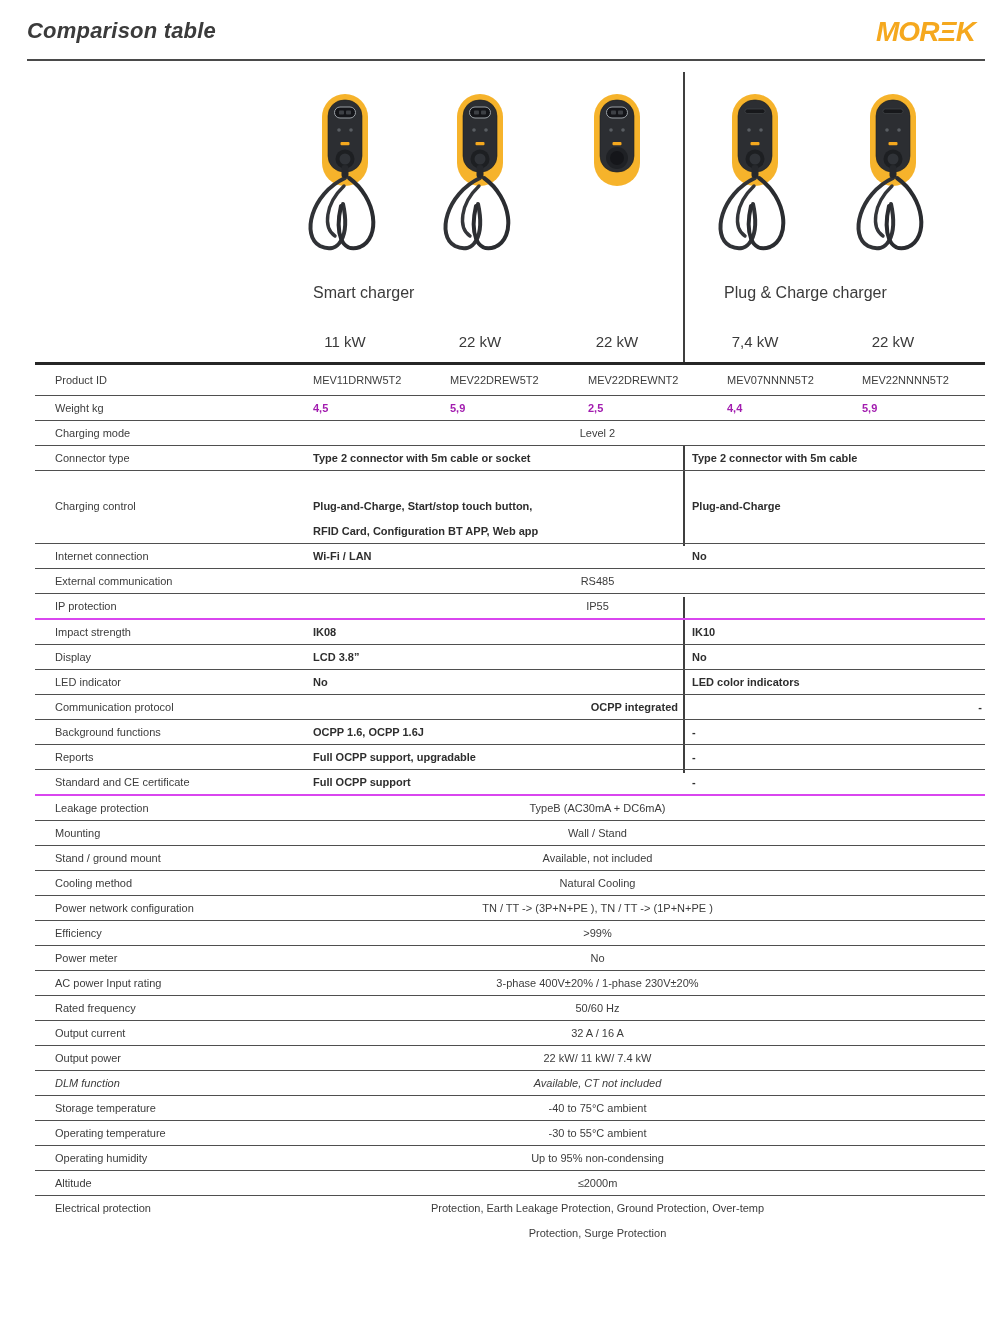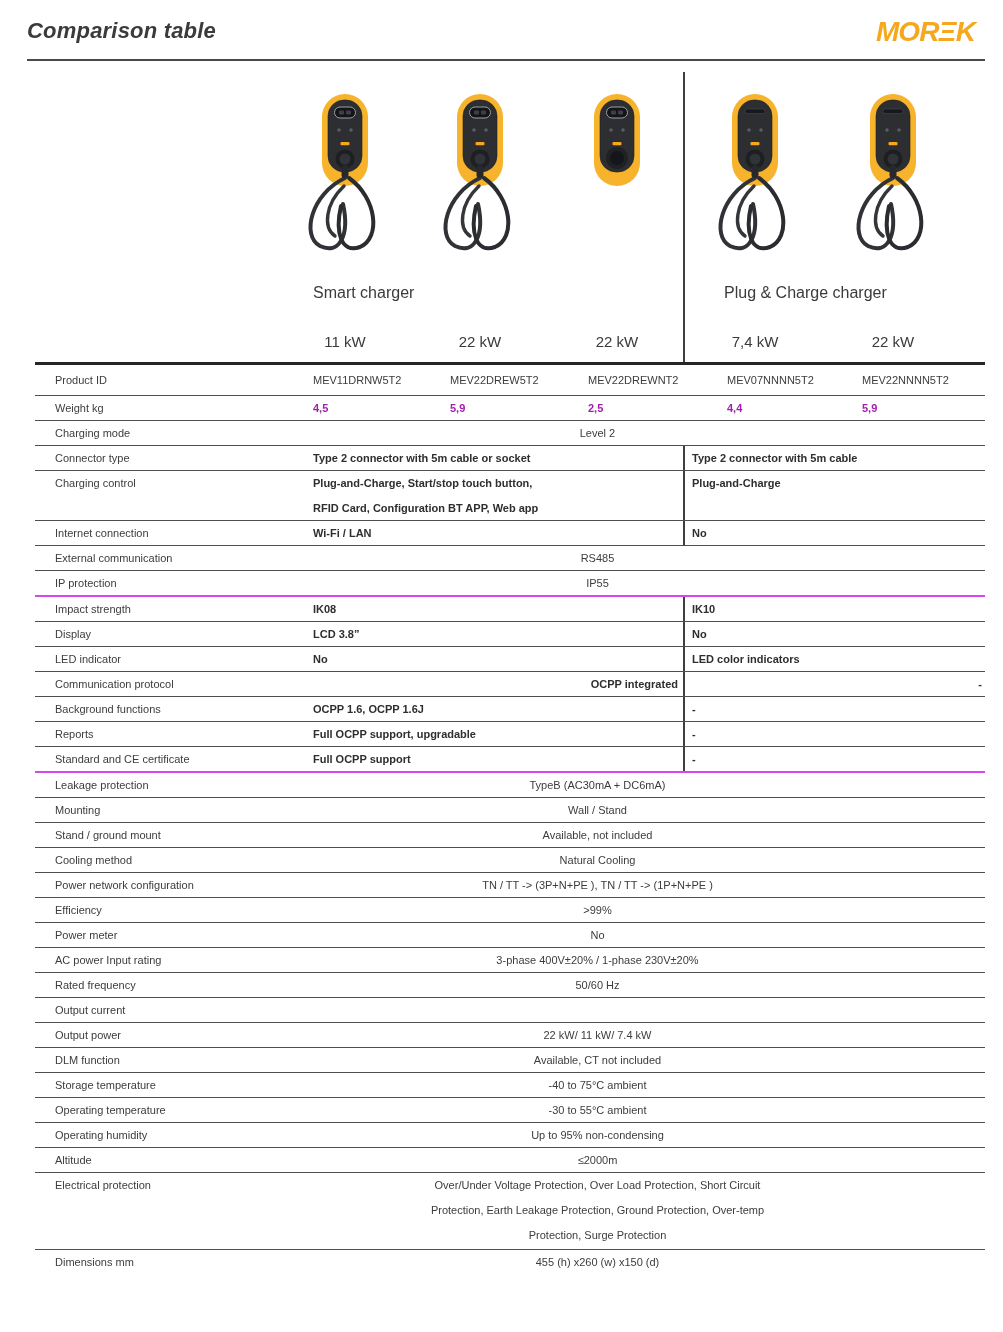--- a/index.html
+++ b/index.html
@@ -187,21 +187,21 @@
         </div>
         <div class="trow" style="height: 25px;">
           <div class="rlabel">Connector type</div>
           <div class="cell splitL">
             <div>Type 2 connector with 5m cable or socket</div>
           </div>
           <div class="cell splitR">
             <div>Type 2 connector with 5m cable</div>
           </div>
         </div>
-        <div class="trow" style="height: 50px;">
+        <div class="trow" style="height: 50px; margin-top: 23px;">
           <div class="rlabel">Charging control</div>
           <div class="cell splitL">
             <div>Plug-and-Charge, Start/stop touch button,</div>
             <div>RFID Card, Configuration BT APP, Web app</div>
           </div>
           <div class="cell splitR">
             <div>Plug-and-Charge</div>
           </div>
         </div>
         <div class="trow" style="height: 25px;">
@@ -337,28 +337,31 @@
           </div>
         </div>
         <div class="trow" style="height: 25px;">
           <div class="rlabel">Rated frequency</div>
           <div class="cell merged">
             <div>50/60 Hz</div>
           </div>
         </div>
         <div class="trow" style="height: 25px;">
           <div class="rlabel">Output current</div>
+          <div class="cell merged">
+            <div>32 A / 16 A</div>
+          </div>
         </div>
         <div class="trow" style="height: 25px;">
           <div class="rlabel">Output power</div>
           <div class="cell merged">
             <div>22 kW/ 11 kW/ 7.4 kW</div>
           </div>
         </div>
-        <div class="trow" style="height: 25px;">
+        <div class="trow" style="height: 25px; font-style: italic;">
           <div class="rlabel">DLM function</div>
           <div class="cell merged">
             <div>Available, CT not included</div>
           </div>
         </div>
         <div class="trow" style="height: 25px;">
           <div class="rlabel">Storage temperature</div>
           <div class="cell merged">
             <div>-40 to 75°C ambient</div>
           </div>
@@ -377,21 +380,20 @@
         </div>
         <div class="trow" style="height: 25px;">
           <div class="rlabel">Altitude</div>
           <div class="cell merged">
             <div>≤2000m</div>
           </div>
         </div>
         <div class="trow" style="height: 77px;">
           <div class="rlabel">Electrical protection</div>
           <div class="cell merged">
-            <div>Over/Under Voltage Protection, Over Load Protection, Short Circuit</div>
             <div>Protection, Earth Leakage Protection, Ground Protection, Over-temp</div>
             <div>Protection, Surge Protection</div>
           </div>
         </div>
         <div class="trow" style="height: 25px;">
           <div class="rlabel">Dimensions mm</div>
           <div class="cell merged">
             <div>455 (h) x260 (w) x150 (d)</div>
           </div>
         </div>

